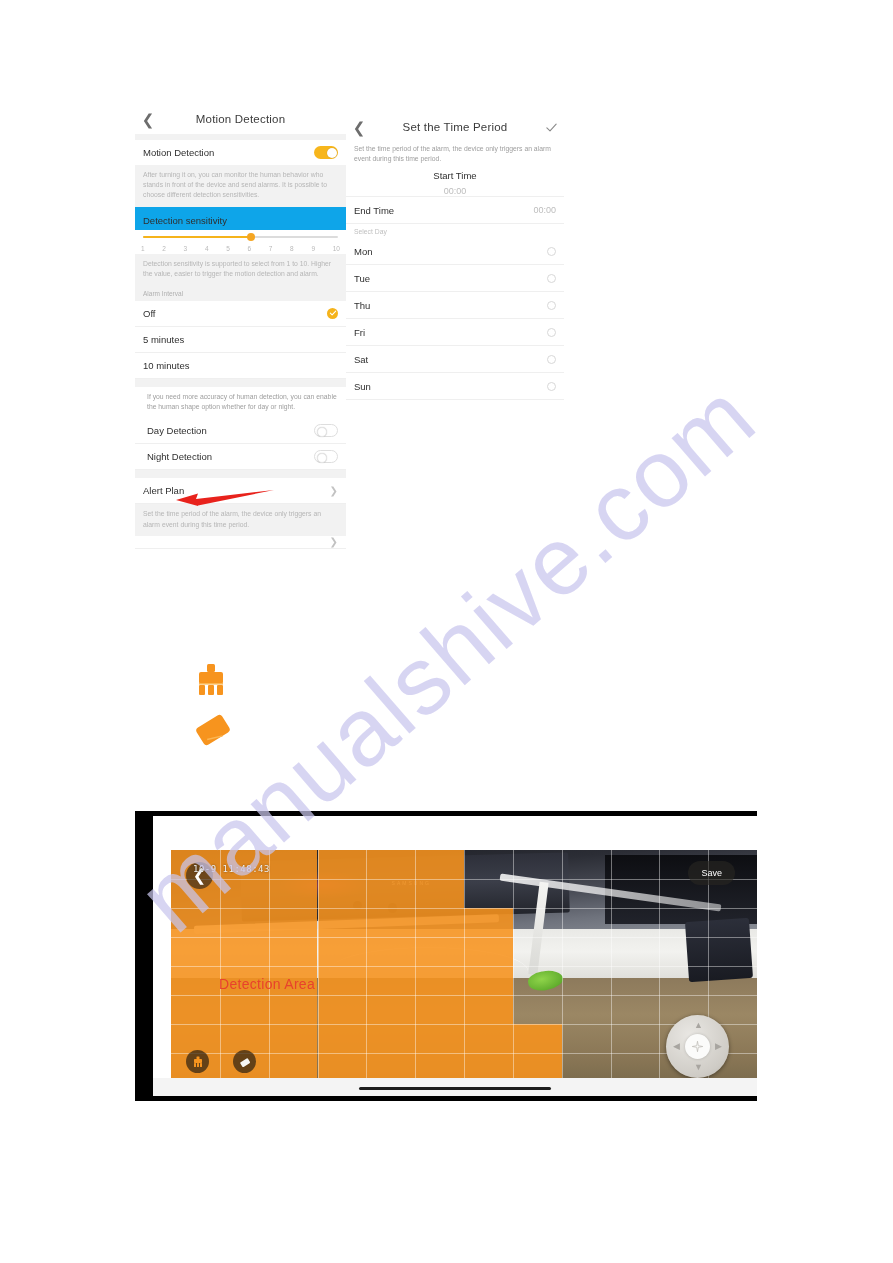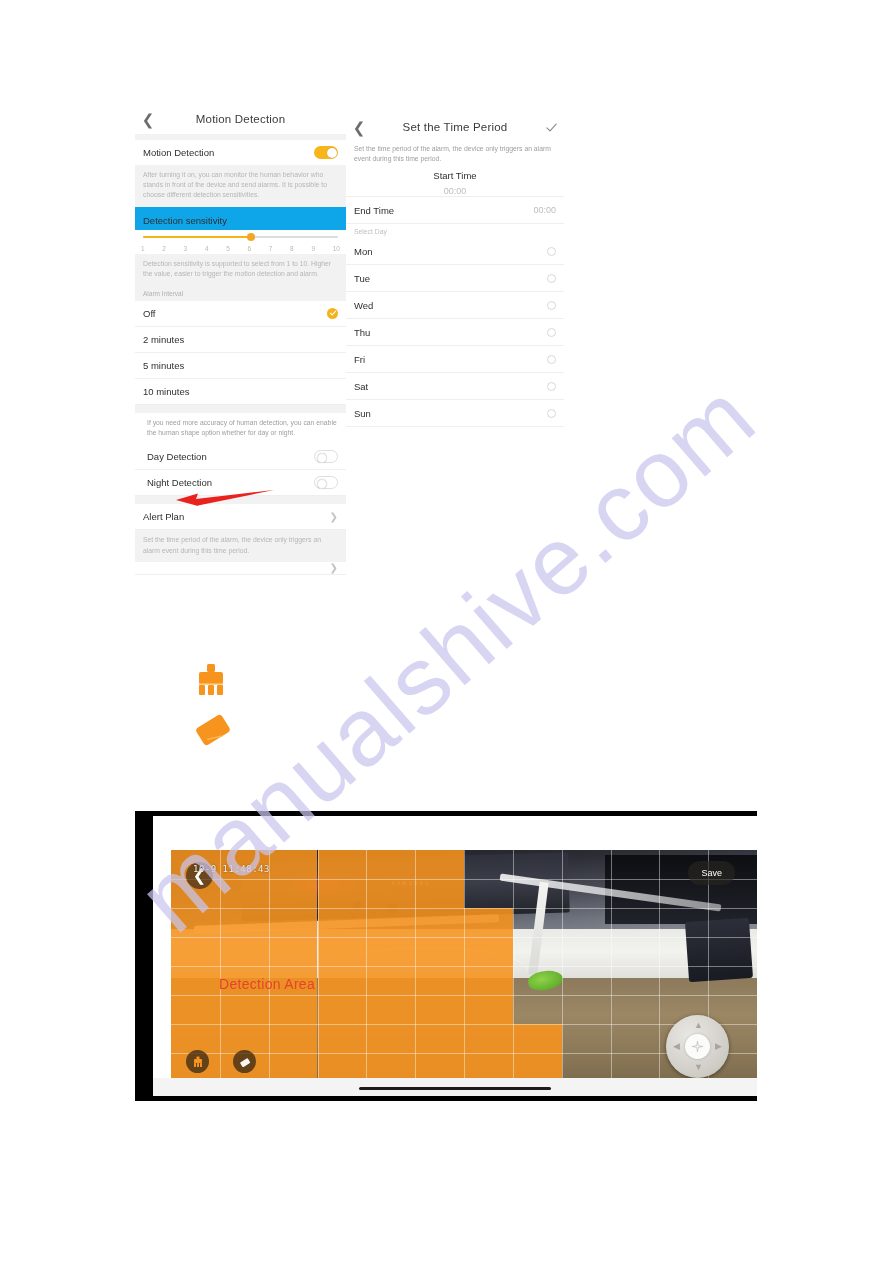--- a/index.html
+++ b/index.html
@@ -316,23 +316,20 @@
   <div id="alarm-interval-list">
       <div class="row">
         <span class="row-label">Off</span>
         <span class="check">
           <svg width="8" height="8" viewBox="0 0 12 12">
             <path d="M2 6.2 L4.7 8.8 L10 3.2" fill="none" stroke="#fff" stroke-width="1.6" stroke-linecap="round" stroke-linejoin="round"></path>
           </svg>
         </span>
       </div>
       <div class="row">
-        <span class="row-label">2 minutes</span>
-      </div>
-      <div class="row">
         <span class="row-label">5 minutes</span>
       </div>
       <div class="row">
         <span class="row-label">10 minutes</span>
       </div>
     </div>
 
   <div class="sec-gap"></div>
 
   <div class="help white">If you need more accuracy of human detection, you can enable the human shape option whether for day or night.</div>
@@ -394,24 +391,20 @@
 
   <div class="sub-label">Select Day</div>
 
   <div id="day-rows">
       <div class="row" style="height: 26px;">
         <span class="row-label">Mon</span>
         <span class="radio"></span>
       </div>
       <div class="row" style="height: 26px;">
         <span class="row-label">Tue</span>
-        <span class="radio"></span>
-      </div>
-      <div class="row" style="height: 26px;">
-        <span class="row-label">Wed</span>
         <span class="radio"></span>
       </div>
       <div class="row" style="height: 26px;">
         <span class="row-label">Thu</span>
         <span class="radio"></span>
       </div>
       <div class="row" style="height: 26px;">
         <span class="row-label">Fri</span>
         <span class="radio"></span>
       </div>

